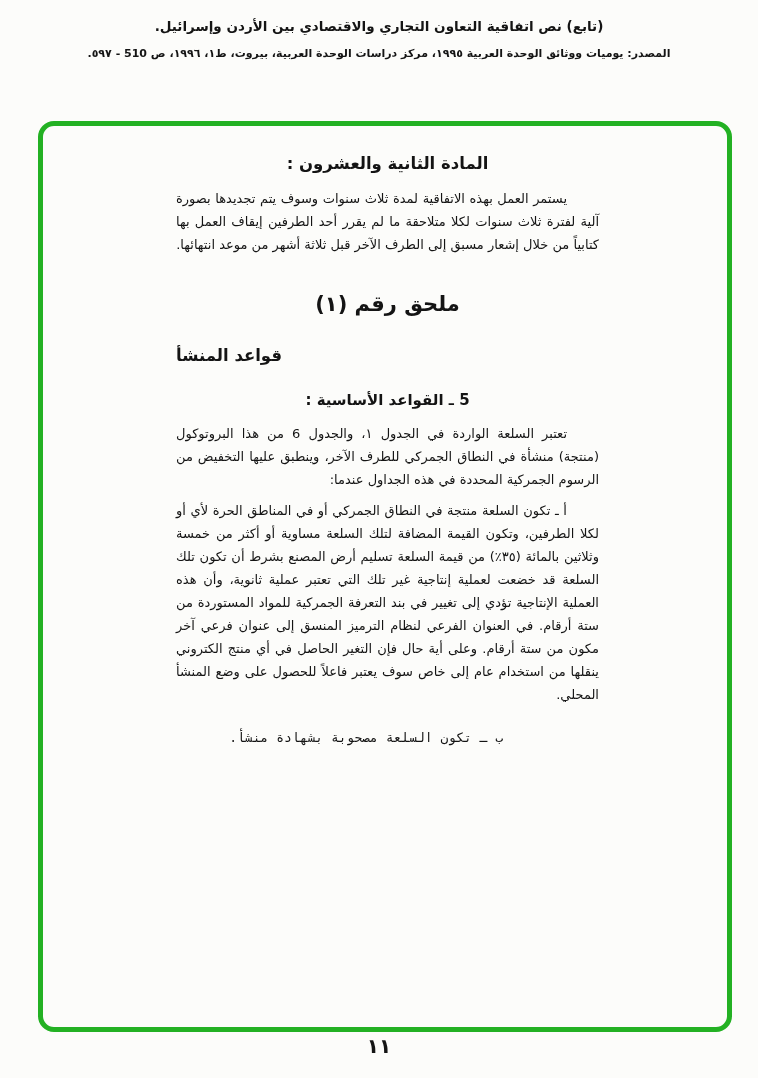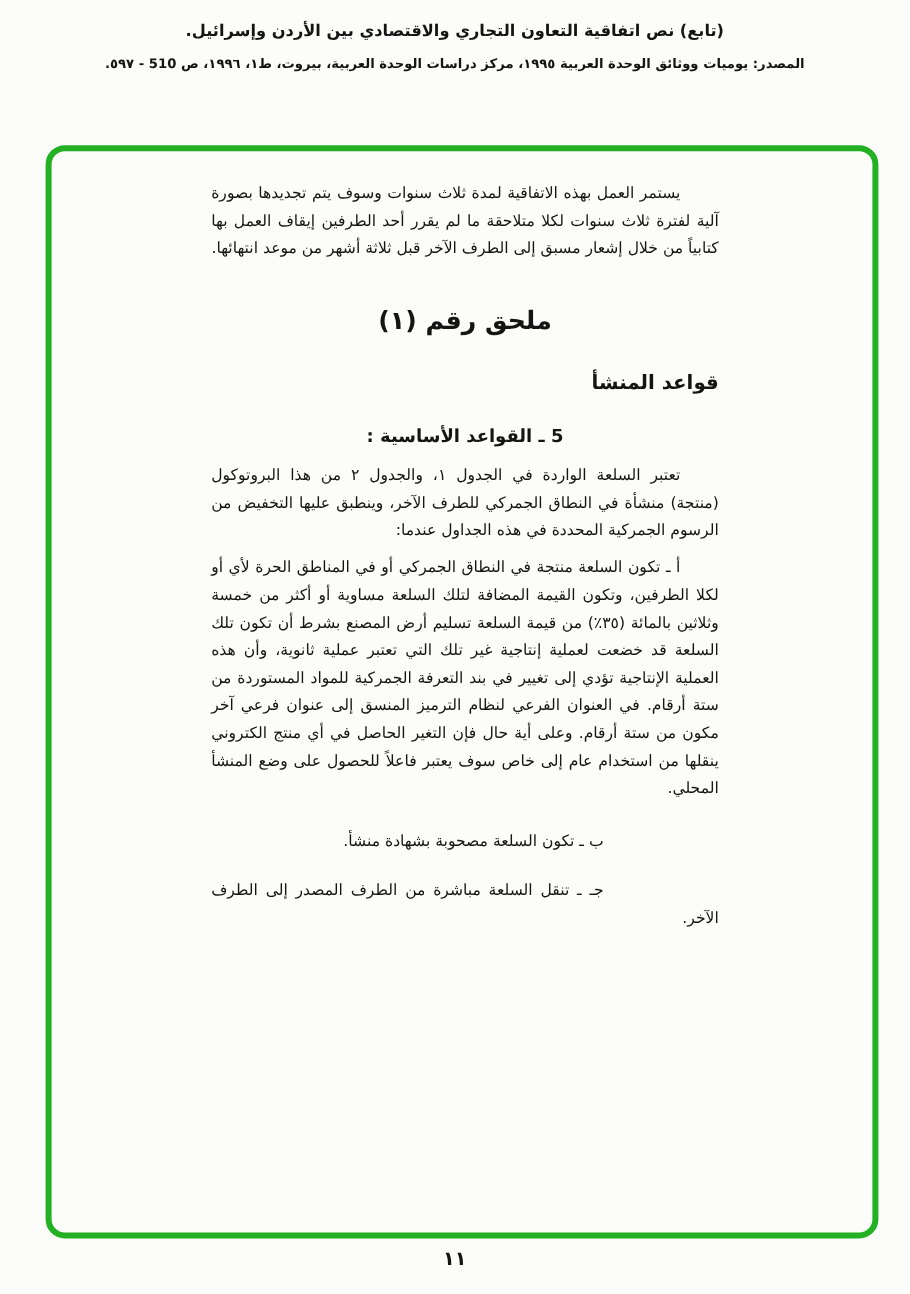--- a/index.html
+++ b/index.html
@@ -39,77 +39,77 @@
     margin: 4px 0 14px 0;
   }
   .para {
     font-size: 13px;
     line-height: 23px;
     text-align: justify;
     text-align-last: right;
     margin: 0;
   }
   .para.first-indent { text-indent: 32px; }
-  .para.deep-indent  { text-indent: 96px; }
+  .para.deep-indent  { text-indent: 96px; font-family: Liberation Mono, monospace; }
 
   .annex-title {
     font-size: 21px; font-weight: 700; text-align: center;
     margin: 36px 0 0 0;
   }
   .annex-subtitle {
-    font-size: 16.5px; font-weight: 700; text-align: right;
+    font-size: 16.5px; font-weight: 700; text-align: left;
     margin: 30px 0 0 0;
   }
   .section-heading {
     font-size: 15px; font-weight: 700; text-align: center;
     margin: 26px 0 13px 0;
   }
   .rules-intro { margin-top: 12px; }
   .rule-item-a { margin-top: 8px; }
   .rule-item-b { margin-top: 21px; }
   .rule-item-c { margin-top: 18px; }
 
   
   .page-footer {
     position: absolute;
     left: 0; right: 0;
     bottom: 20px;
     text-align: center;
   }
-  .page-number { font-size: 16px; font-weight: 700; letter-spacing: 2px; }
+  .page-number { font-size: 20px; font-weight: 700; letter-spacing: 2px; }
 </style>
 </head>
 <body>
 
 <div class="page">
 
   <header class="doc-header">
     <div class="doc-title">(تابع) نص اتفاقية التعاون التجاري والاقتصادي بين الأردن وإسرائيل.</div>
     <div class="doc-source">المصدر: يوميات ووثائق الوحدة العربية ١٩٩٥،  مركز دراسات الوحدة العربية، بيروت، ط١، ١٩٩٦، ص 510 - ٥٩٧.</div>
   </header>
 
   <div class="green-box" style="border-color: rgb(35, 177, 35);">
     <div class="box-content">
 
+      <h2 class="article-heading">المادة الثانية والعشرون :</h2>
 
       <p class="para first-indent">يستمر العمل بهذه الاتفاقية لمدة ثلاث سنوات وسوف يتم تجديدها بصورة آلية لفترة ثلاث سنوات لكلا متلاحقة ما لم يقرر أحد الطرفين إيقاف العمل بها كتابياً من خلال إشعار مسبق إلى الطرف الآخر قبل ثلاثة أشهر من موعد انتهائها.</p>
 
       <h1 class="annex-title">ملحق رقم (١)</h1>
 
       <h2 class="annex-subtitle">قواعد المنشأ</h2>
 
       <h3 class="section-heading">5 ـ القواعد الأساسية :</h3>
 
-      <p class="para first-indent rules-intro">تعتبر السلعة الواردة في الجدول ١، والجدول ٢ من هذا البروتوكول (منتجة) منشأة في النطاق الجمركي للطرف الآخر، وينطبق عليها التخفيض من الرسوم الجمركية المحددة في هذه الجداول عندما:</p>
+      <p class="para first-indent rules-intro">تعتبر السلعة الواردة في الجدول ١، والجدول 6 من هذا البروتوكول (منتجة) منشأة في النطاق الجمركي للطرف الآخر، وينطبق عليها التخفيض من الرسوم الجمركية المحددة في هذه الجداول عندما:</p>
 
       <p class="para first-indent rule-item-a">أ ـ تكون السلعة منتجة في النطاق الجمركي أو في المناطق الحرة لأي أو لكلا الطرفين، وتكون القيمة المضافة لتلك السلعة مساوية أو أكثر من خمسة وثلاثين بالمائة (٣٥٪) من قيمة السلعة تسليم أرض المصنع بشرط أن تكون تلك السلعة قد خضعت لعملية إنتاجية غير تلك التي تعتبر عملية ثانوية، وأن هذه العملية الإنتاجية تؤدي إلى تغيير في بند التعرفة الجمركية للمواد المستوردة من ستة أرقام. في العنوان الفرعي لنظام الترميز المنسق إلى عنوان فرعي آخر مكون من ستة أرقام. وعلى أية حال فإن التغير الحاصل في أي منتج الكتروني ينقلها من استخدام عام إلى خاص سوف يعتبر فاعلاً للحصول على وضع المنشأ المحلي.</p>
 
       <p class="para deep-indent rule-item-b">ب ـ تكون السلعة مصحوبة بشهادة منشأ.</p>
 
-      <p class="para deep-indent rule-item-c">جـ ـ تنقل السلعة مباشرة من الطرف المصدر إلى الطرف الآخر.</p>
 
     </div>
   </div>
 
   <footer class="page-footer">
     <div class="page-number">١١</div>
   </footer>
 
 </div>
 

